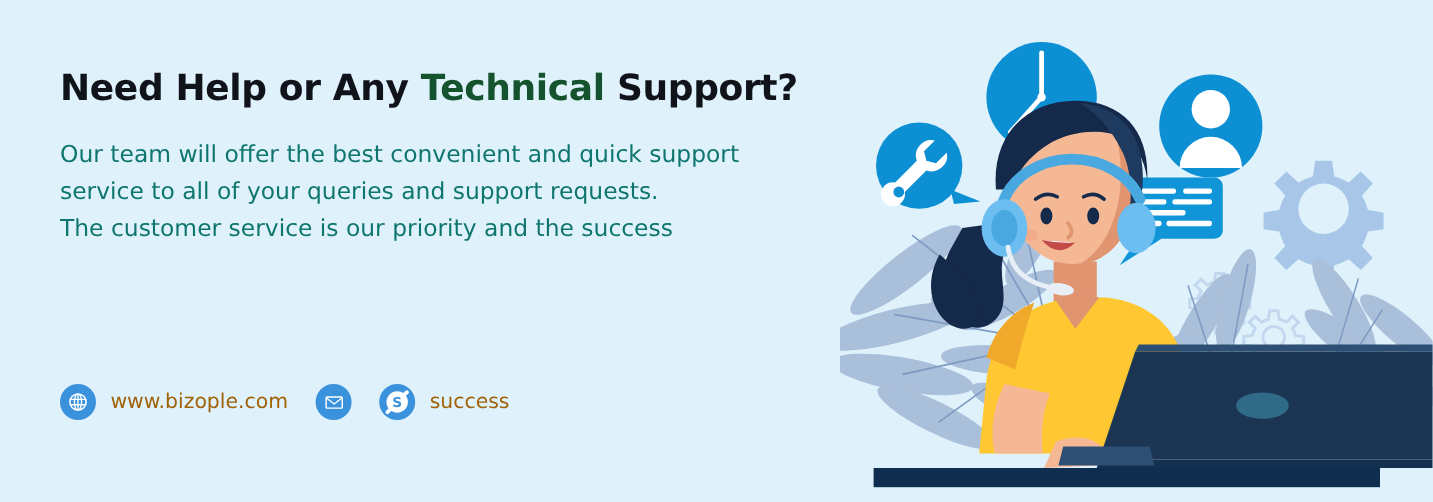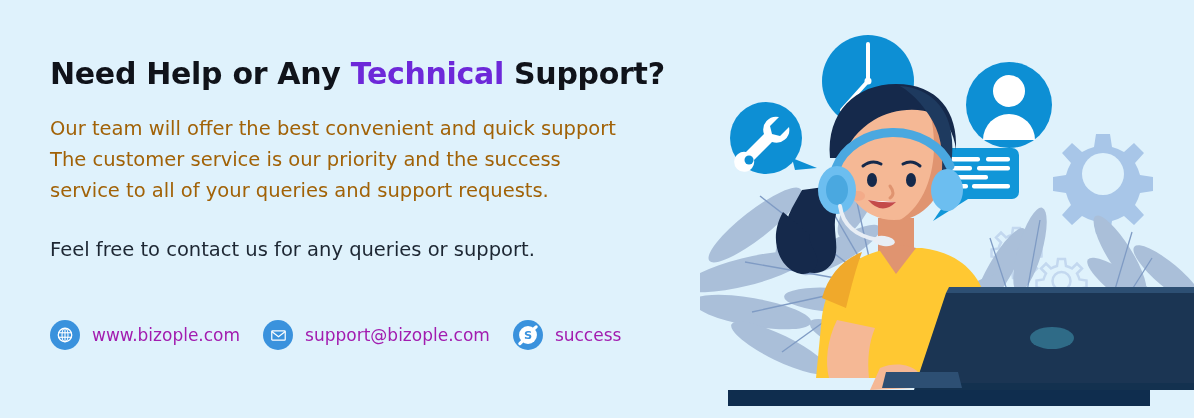--- a/index.html
+++ b/index.html
@@ -15,27 +15,27 @@
   .content { position:absolute; left:50px; top:56px; width:690px; }
 
   .headline {
     font-family:"DejaVu Sans", sans-serif;
     font-size:30px;
     font-weight:bold;
     color:#10131a;
     letter-spacing:-0.3px;
     white-space:nowrap;
   }
-  .headline .accent { color:#6d28d9; }
+  .headline .accent { color:#14532d; }
 
   .paragraph {
     margin-top:22px;
     font-size:19.5px;
     line-height:31px;
-    color:#a16207;
+    color:#0f766e;
     font-weight:400;
   }
   .paragraph .ln { display:block; white-space:nowrap; }
 
   .paragraph2 {
     margin-top:28px;
     font-size:19.5px;
     line-height:31px;
     color:#1d2733;
     white-space:nowrap;
@@ -53,44 +53,43 @@
   .contact-item + .contact-item { margin-left:23px; }
   .cicon {
     width:30px; height:30px; border-radius:50%;
     background:#3a92dd;
     display:flex; align-items:center; justify-content:center;
     flex:0 0 auto;
   }
   .clabel {
     margin-left:12px;
     font-size:17px;
-    color:#a21caf;
+    color:#a16207;
     white-space:nowrap;
   }
 
   
   .illus { position:absolute; left:700px; top:0; width:494px; height:418px; }
   .illus svg { display:block; width:494px; height:418px; }
 </style>
 </head>
 <body>
 
 <div class="banner">
 
   <div class="content">
 
     <h1 class="headline"><span>Need Help or Any </span><span class="accent">Technical</span><span> Support?</span></h1>
 
     <div class="paragraph">
       <span class="ln">Our team will offer the best convenient and quick support</span>
+      <span class="ln">service to all of your queries and support requests.</span>
       <span class="ln">The customer service is our priority and the success</span>
-      <span class="ln">service to all of your queries and support requests.</span>
-    </div>
-
-    <div class="paragraph2">Feel free to contact us for any queries or support.</div>
+    </div>
+
   </div>
 
   <div class="contacts">
 
     <div class="contact-item">
       <span class="cicon">
         <svg width="18" height="18" viewBox="0 0 24 24">
           <circle cx="12" cy="12" r="9" fill="none" stroke="#fff" stroke-width="1.7"></circle>
           <ellipse cx="12" cy="12" rx="4" ry="9" fill="none" stroke="#fff" stroke-width="1.5"></ellipse>
           <line x1="3" y1="9" x2="21" y2="9" stroke="#fff" stroke-width="1.5"></line>
@@ -101,21 +100,20 @@
       <span class="clabel">www.bizople.com</span>
     </div>
 
     <div class="contact-item">
       <span class="cicon">
         <svg width="17" height="17" viewBox="0 0 24 24">
           <rect x="2.5" y="5.5" width="19" height="13" rx="1" fill="none" stroke="#fff" stroke-width="1.7"></rect>
           <path d="M2.5 6.3 L12 13.6 L21.5 6.3" fill="none" stroke="#fff" stroke-width="1.7"></path>
         </svg>
       </span>
-      <span class="clabel">support@bizople.com</span>
     </div>
 
     <div class="contact-item">
       <span class="cicon">
         <svg width="26" height="26" viewBox="0 0 32 32">
           <circle cx="16" cy="16" r="11" fill="#fff"></circle>
           <path d="M22 9.5 L26 6 M10 22.5 L6 26.5" stroke="#fff" stroke-width="4" stroke-linecap="round"></path>
           <text x="16" y="21.5" font-family="'DejaVu Sans',sans-serif" font-size="14" font-weight="bold" fill="#3a92dd" text-anchor="middle">S</text>
         </svg>
       </span>

